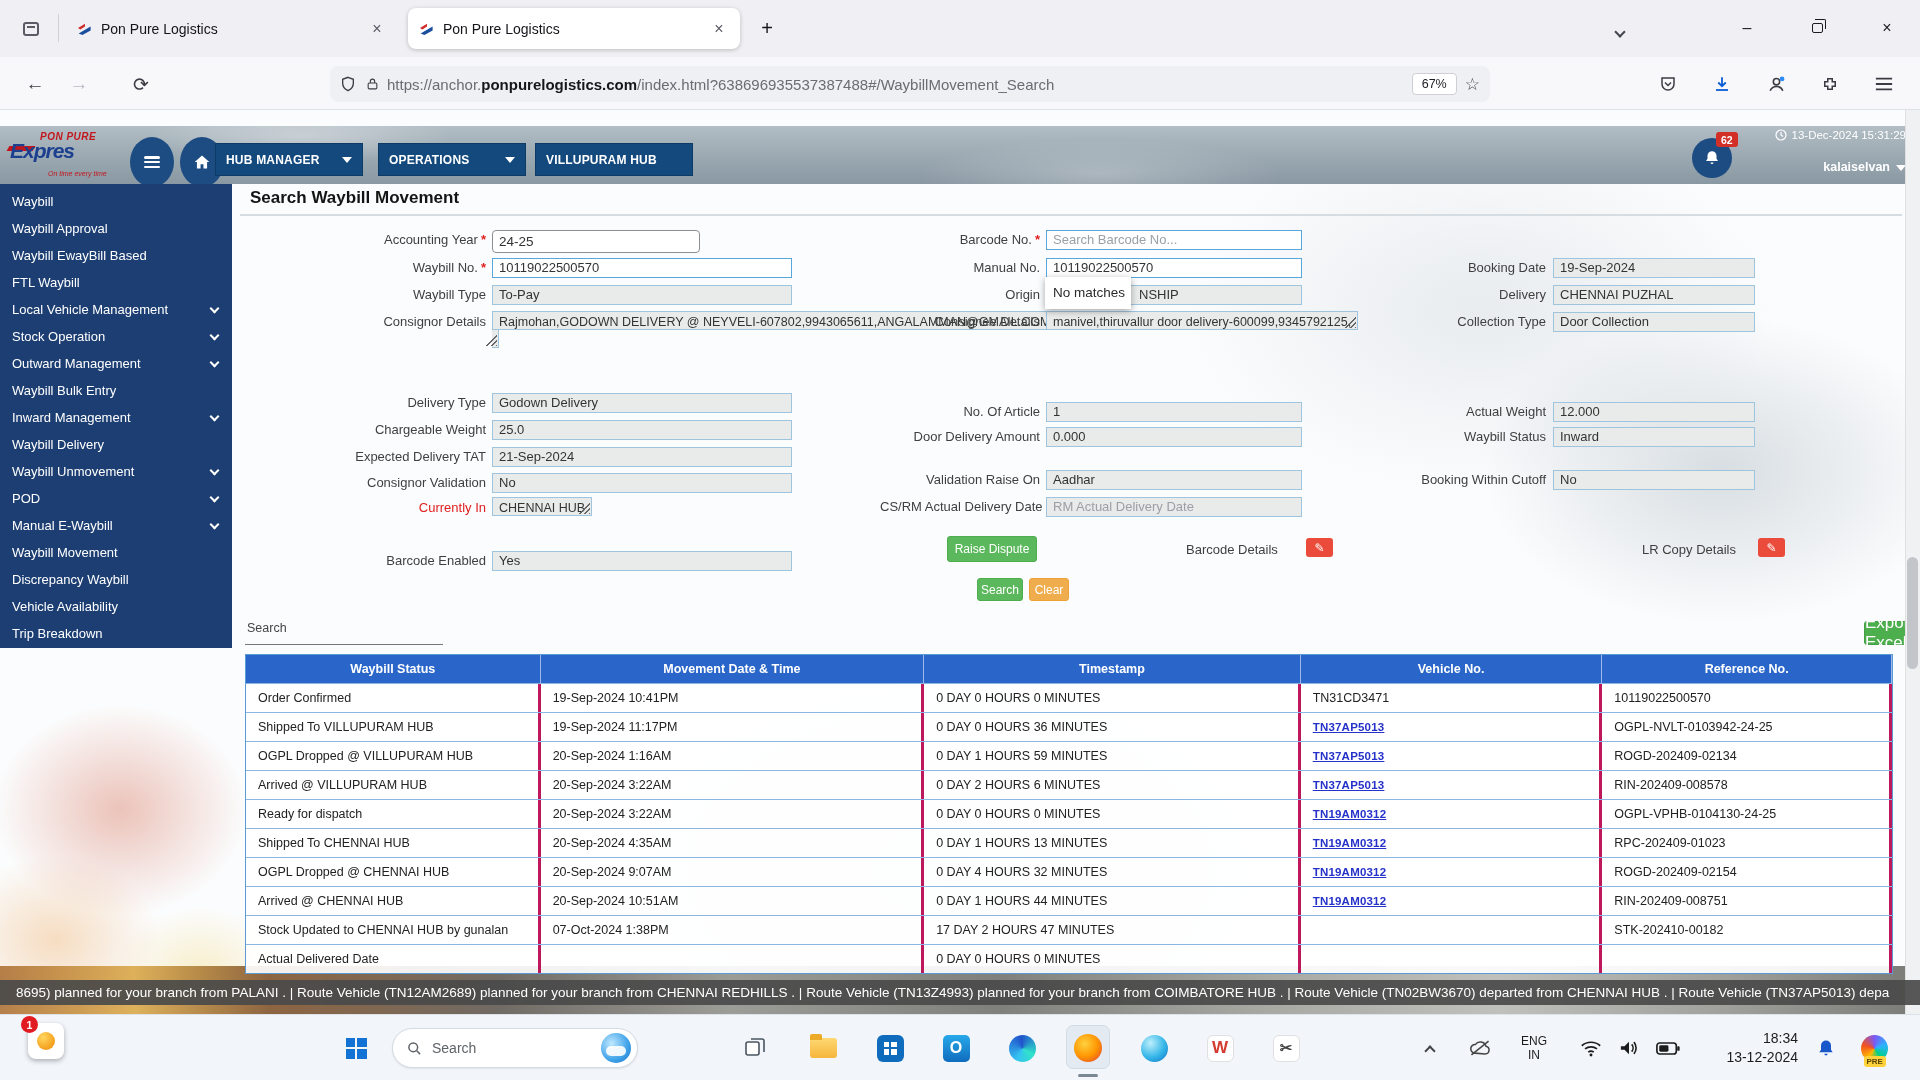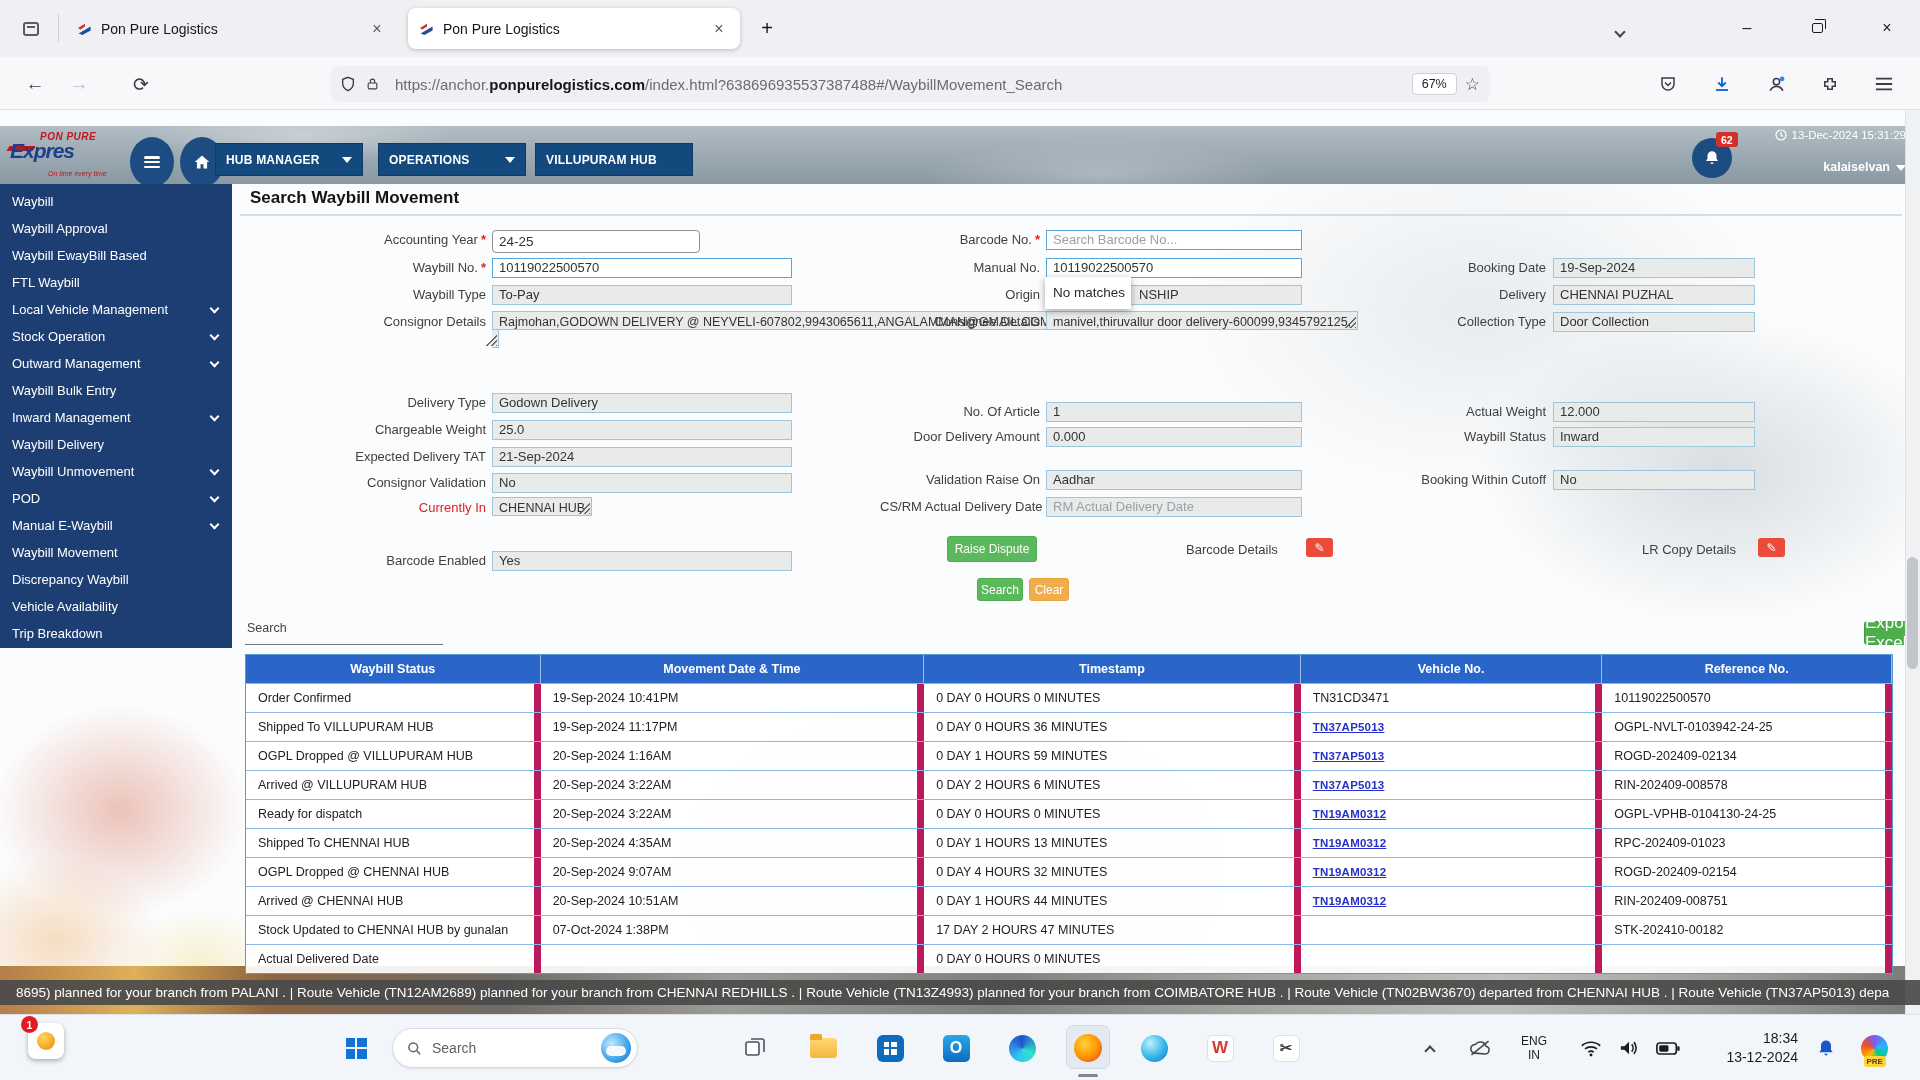--- a/index.html
+++ b/index.html
@@ -18,21 +18,21 @@
   .newtab { position:absolute; left:752px; top:14px; width:30px; height:30px; font-size:20px; color:#15141a; text-align:center; line-height:28px; }
   .tab-chev { position:absolute; left:1616px; top:22px; width:12px; height:12px; }
   .chevshape { display:inline-block; width:8px; height:8px; border-right:2px solid #45454e; border-bottom:2px solid #45454e; transform:rotate(45deg); }
   .winbtn { position:absolute; top:10px; width:46px; height:36px; display:flex; align-items:center; justify-content:center; color:#1c1b22; font-size:16px; }
   .winbtn .restoreg { width:11px; height:10px; border:1.6px solid #1c1b22; border-radius:2px; position:relative; }
   .winbtn .restoreg::after{content:"";position:absolute;left:2px;top:-5px;width:10px;height:9px;border:1.6px solid #1c1b22;border-left:none;border-bottom:none;border-radius:0 2px 0 0;}
   #navbar { position:absolute; top:57px; left:0; width:1920px; height:53px; background:#f8f8fb; border-bottom:1px solid #dfdfe6; }
   .navic { position:absolute; top:12px; width:34px; height:30px; display:flex; align-items:center; justify-content:center; font-size:19px; color:#3b3b44; }
   .navic.disabled { color:#b8b8c2; }
   #urlbar { position:absolute; left:330px; top:9px; width:1160px; height:36px; background:#eef0f3; border-radius:8px; display:flex; align-items:center; padding:0 10px; }
-  #urlbar .urltxt { font-size:15px; color:#6b6b74; white-space:nowrap; overflow:hidden; flex:1; margin-left:16px; }
+  #urlbar .urltxt { font-size:15px; color:#6b6b74; white-space:nowrap; overflow:hidden; flex:1; margin-left:8px; }
   #urlbar .urltxt b { color:#17161c; font-weight:bold; }
   .zoompill { background:#fff; border:1px solid #cfcfd8; border-radius:4px; font-size:12.5px; color:#1c1b22; padding:3px 9px; margin:0 8px; }
   .star { font-size:17px; color:#4a4a52; }
   .rightic { position:absolute; top:12px; width:40px; height:30px; display:flex; align-items:center; justify-content:center; }
 
   
   #page { position:absolute; top:110px; left:0; width:1920px; height:904px; background:#fbfcfd; overflow:hidden; }
   #main-bg { position:absolute; inset:0; background:
       radial-gradient(180px 150px at 120px 700px, rgba(199,62,28,.30), transparent 70%),
       radial-gradient(150px 120px at 55px 830px, rgba(233,139,38,.28), transparent 70%),
@@ -98,21 +98,21 @@
   #popup { position:absolute; left:1045px; top:167px; width:86px; height:32px; background:#fff; box-shadow:0 2px 7px rgba(0,0,0,.35); font-size:13.5px; color:#2b2b2b; line-height:32px; padding-left:8px; z-index:5; }
 
   
   #search-small { position:absolute; left:247px; top:511px; font-size:12.5px; color:#444; }
   #search-underline { position:absolute; left:245px; top:534px; width:198px; border-bottom:1px solid #777; height:1px; }
   #exportbtn { left:1828px; top:511px; width:78px; height:24px; font-size:17px; background:#4cae4c; border:1px solid #449d44;margin-left:36px; }
   #rtable { position:absolute; left:245px; top:544px; width:1648px; border:1px solid #5b9bd5; background:rgba(255,255,255,.55); }
   .thead { display:flex; background:#2a66c9; height:28px; }
   .th { color:#fff; font-size:12.5px; font-weight:bold; display:flex; align-items:center; justify-content:center; border-right:1px solid rgba(255,255,255,.55); }
   .tr { display:flex; height:29px; border-top:1px solid #8cb6e3; background:rgba(255,255,255,.8); }
-  .td { font-size:12.5px; color:#222; display:flex; align-items:center; padding:0 12px; border-right:7px solid #be185d; overflow:hidden; white-space:nowrap; }
+  .td { font-size:12.5px; color:#222; display:flex; align-items:center; padding:0 12px; border-right:3px solid #be185d; overflow:hidden; white-space:nowrap; }
   .veh-link { color:#2531c9; text-decoration:underline; font-weight:bold; font-size:11.5px; letter-spacing:.2px; }
 
   
   #ticker { position:absolute; left:0; top:870px; width:1920px; height:25px; background:rgba(74,74,74,.92); color:#fff; font-size:13.5px; line-height:25px; white-space:nowrap; overflow:hidden; padding-left:16px; z-index:6;}
 
   
   #pg-scroll { position:absolute; right:0; top:0; width:15px; height:904px; background:#f0f1f2; border-left:1px solid #e0e0e0;}
   #pg-thumb { position:absolute; right:2px; top:447px; width:11px; height:112px; background:#c2c6ca; border-radius:6px; }
 
   

